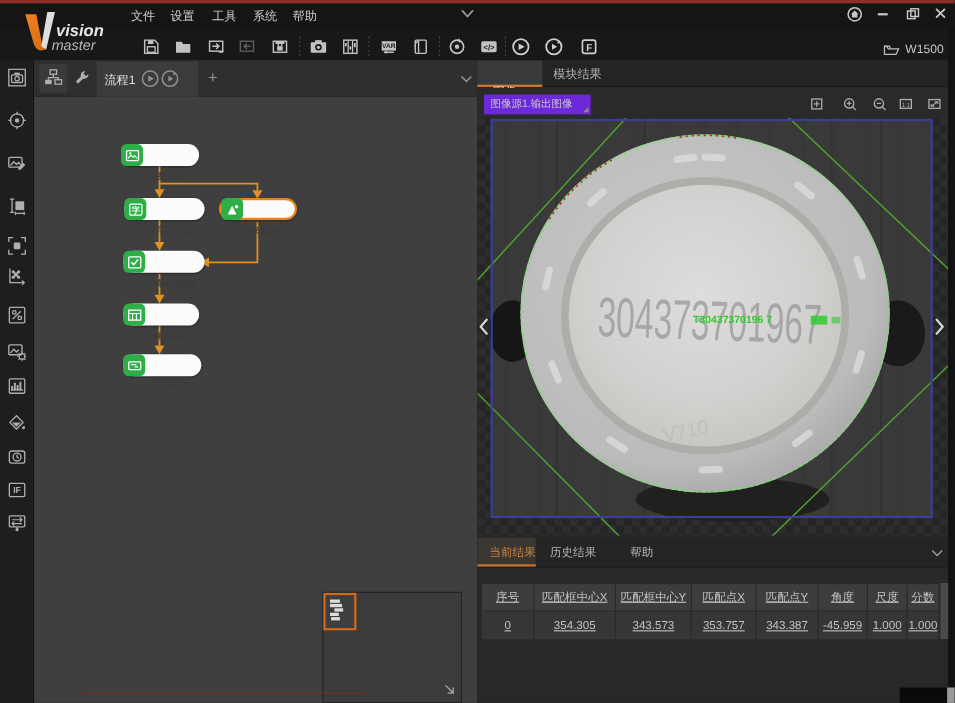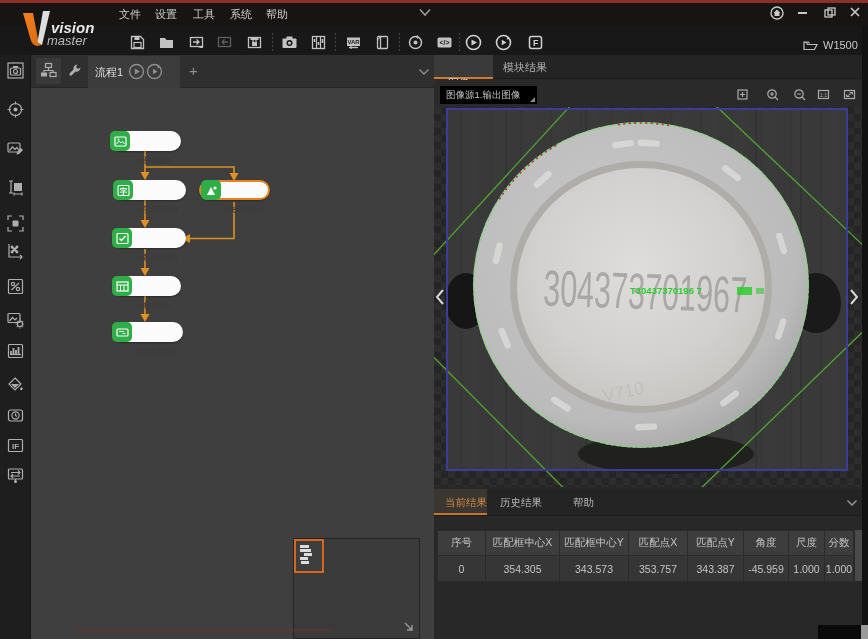--- a/index.html
+++ b/index.html
@@ -17,21 +17,21 @@
 #flowtab { left:88px; top:56px; width:92px; height:32px; background:#3c3c3c; }
 .node { position:absolute; height:20px; background:#fbfbfb; border-radius:10px;
   display:flex; align-items:center; box-shadow:0 1px 2px rgba(0,0,0,.35); }
 .node .nicon { width:20px; height:20px; background:#2fae47; border-radius:5px;
   display:flex; align-items:center; justify-content:center; flex:0 0 20px; }
 .node .ntext { font-size:8px; font-weight:bold; color:#3c3c3c; flex:1; text-align:center; padding:0 3px 0 1px; white-space:nowrap;margin-top:38px; }
 #rightpanel { left:434px; top:55px; width:428px; height:584px; background:#282828; }
 #imstatus { left:434px; top:468px; width:428px; height:19px; background:rgba(16,16,16,.82);
   color:#cdcdcd; font-size:9.5px; text-align:right; line-height:19px; padding-right:2px; }
 .rtab { position:absolute; top:489px; height:27px; line-height:26px; font-size:10.5px; color:#b5b5b5; text-align:right; }
-table#res { position:absolute; left:437px; top:530px; border-collapse:collapse; font-size:10.5px; color:#c3c3c3; table-layout:fixed; }
+table#res { position:absolute; left:437px; top:530px; border-collapse:collapse; font-size:10.5px; color:#c3c3c3; table-layout:fixed;text-decoration:underline; }
 table#res th { background:#3d3d3d; font-weight:normal; height:25px; border:1px solid #2b2b2b; }
 table#res td { background:#363636; height:26px; text-align:center; border:1px solid #2b2b2b; }
 </style>
 </head>
 <body>
 <div id="app">
   <div class="abs" id="titlebar"></div>
   <div class="abs" id="redline"></div>
   <div class="abs" id="toolbar"></div>
 
@@ -331,21 +331,21 @@
   </svg>
   <div class="abs" style="left:75px;top:629px;width:257px;height:2px;background:rgba(115,48,38,.5)"></div>
 
   <div class="abs" id="rightpanel"></div>
   <div class="abs" style="left:434px;top:55px;width:428px;height:24px;background:#242424;border-bottom:1px solid #1c1c1c"></div>
   <div class="abs" style="left:434px;top:55px;width:59px;height:24px;background:#3a3a3a;border-bottom:2px solid #cf7a2e"></div>
   <div class="abs" style="left:448px;top:76px;font-size:11px;color:#e3e3e3">图像</div>
   <div class="abs" style="left:503px;top:60px;font-size:11px;color:#b2b2b2">模块结果</div>
 
   <div class="abs" style="left:434px;top:80px;width:428px;height:27px;background:#2a2a2a"></div>
-  <div class="abs" style="left:440px;top:86px;width:97px;height:18px;background:#000000;color:#c6c6c6;font-size:9.5px;line-height:18px;padding-left:6px">图像源1.输出图像<span style="position:absolute;right:2px;bottom:2px;width:0;height:0;border-left:5px solid transparent;border-bottom:5px solid #8a8a8a"></span></div>
+  <div class="abs" style="left:440px;top:86px;width:97px;height:18px;background:#6d28d9;color:#c6c6c6;font-size:9.5px;line-height:18px;padding-left:6px">图像源1.输出图像<span style="position:absolute;right:2px;bottom:2px;width:0;height:0;border-left:5px solid transparent;border-bottom:5px solid #8a8a8a"></span></div>
   <svg class="abs" style="left:736px;top:88px" width="14" height="13" viewBox="0 0 14 13">
       <rect x="2" y="2" width="9" height="9" fill="none" stroke="#ababab" stroke-width="1.2"></rect>
       <path d="M6.5 4 v5 M4 6.5 h5" stroke="#ababab" stroke-width="1.2"></path>
     </svg>
 <svg class="abs" style="left:766px;top:88px" width="14" height="13" viewBox="0 0 14 13">
       <circle cx="6" cy="6" r="4.2" fill="none" stroke="#ababab" stroke-width="1.2"></circle>
       <path d="M9 9 l3 3 M4 6 h4 M6 4 v4" stroke="#ababab" stroke-width="1.2"></path>
     </svg>
 <svg class="abs" style="left:793px;top:88px" width="14" height="13" viewBox="0 0 14 13">
       <circle cx="6" cy="6" r="4.2" fill="none" stroke="#ababab" stroke-width="1.2"></circle>

